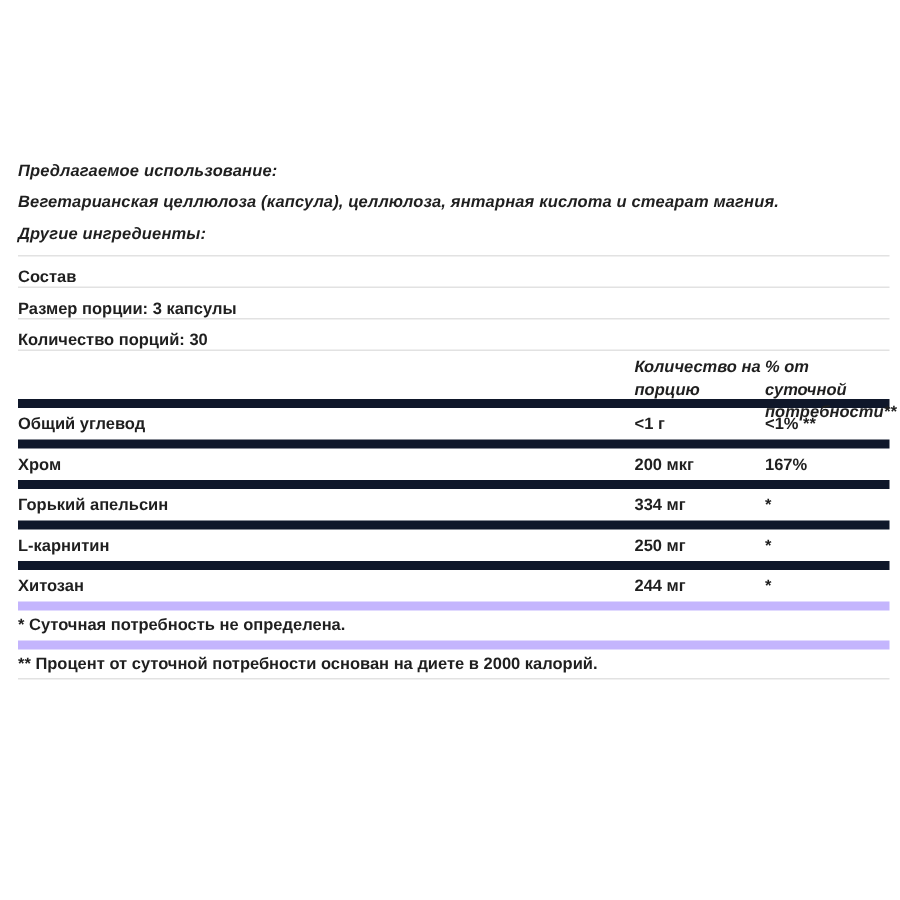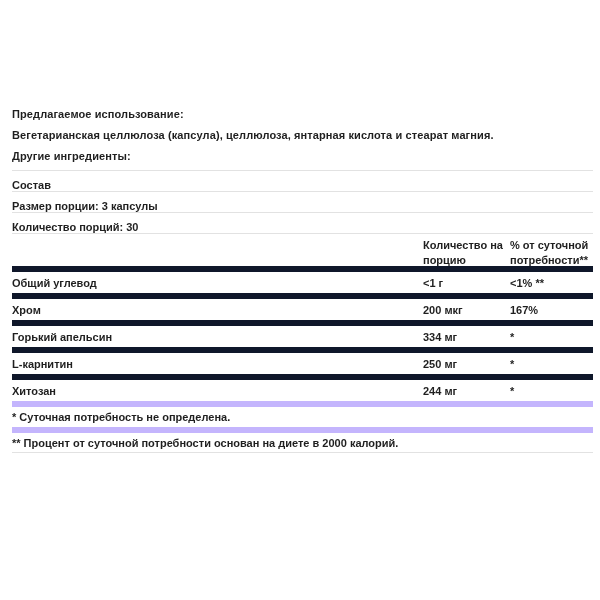--- a/index.html
+++ b/index.html
@@ -18,36 +18,38 @@
   }
   .sheet {
     padding-top: 107px;
     margin-left: 12px;
     width: 581px;
   }
   .para {
     margin: 0 0 6px 0;
     line-height: 15px;
     letter-spacing: 0.1px;
+    font-style: italic;
   }
   .para.indent {
     padding-left: 3px;
   }
   .info-row {
     border-top: 1px solid #e2e2e2;
     height: 20px;
     display: flex;
     align-items: flex-end;
   }
   .facts-header {
     border-top: 1px solid #e2e2e2;
     height: 33px;
     display: flex;
     box-sizing: border-box;
     padding-top: 4px;
+    font-style: italic;
   }
   .facts-header .cell {
     line-height: 15px;
   }
   .facts-row {
     border-top: 6px solid #0f172a;
     height: 21px;
     display: flex;
     align-items: center;
   }

